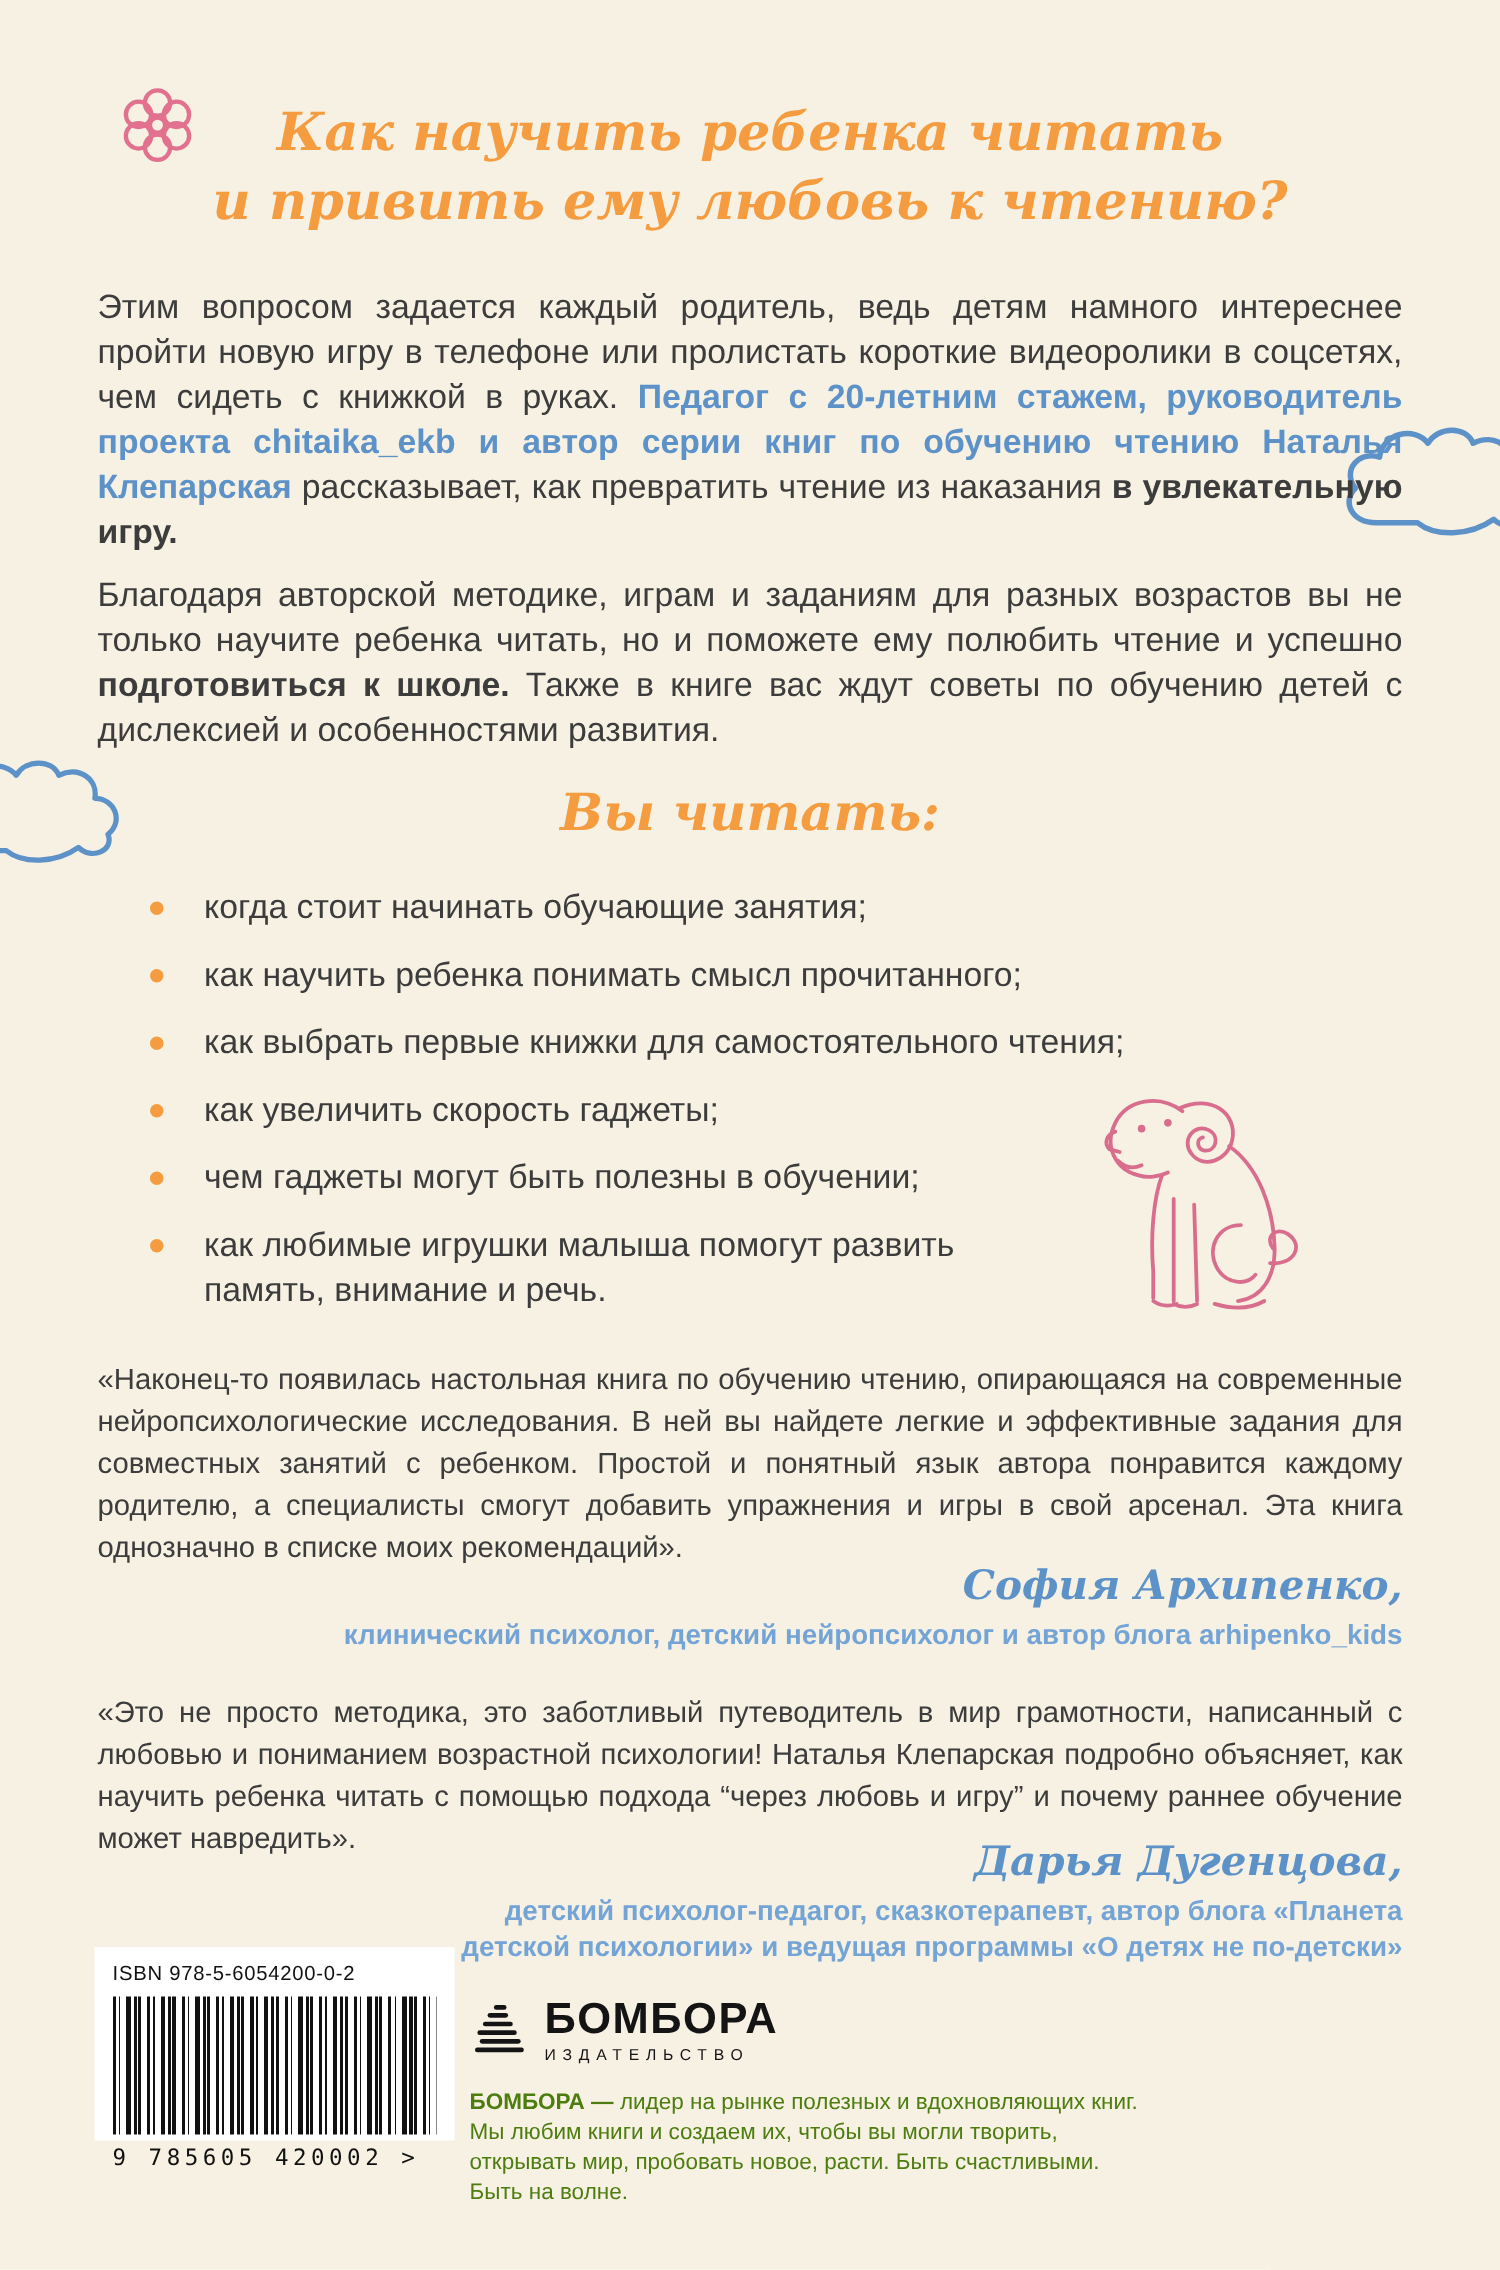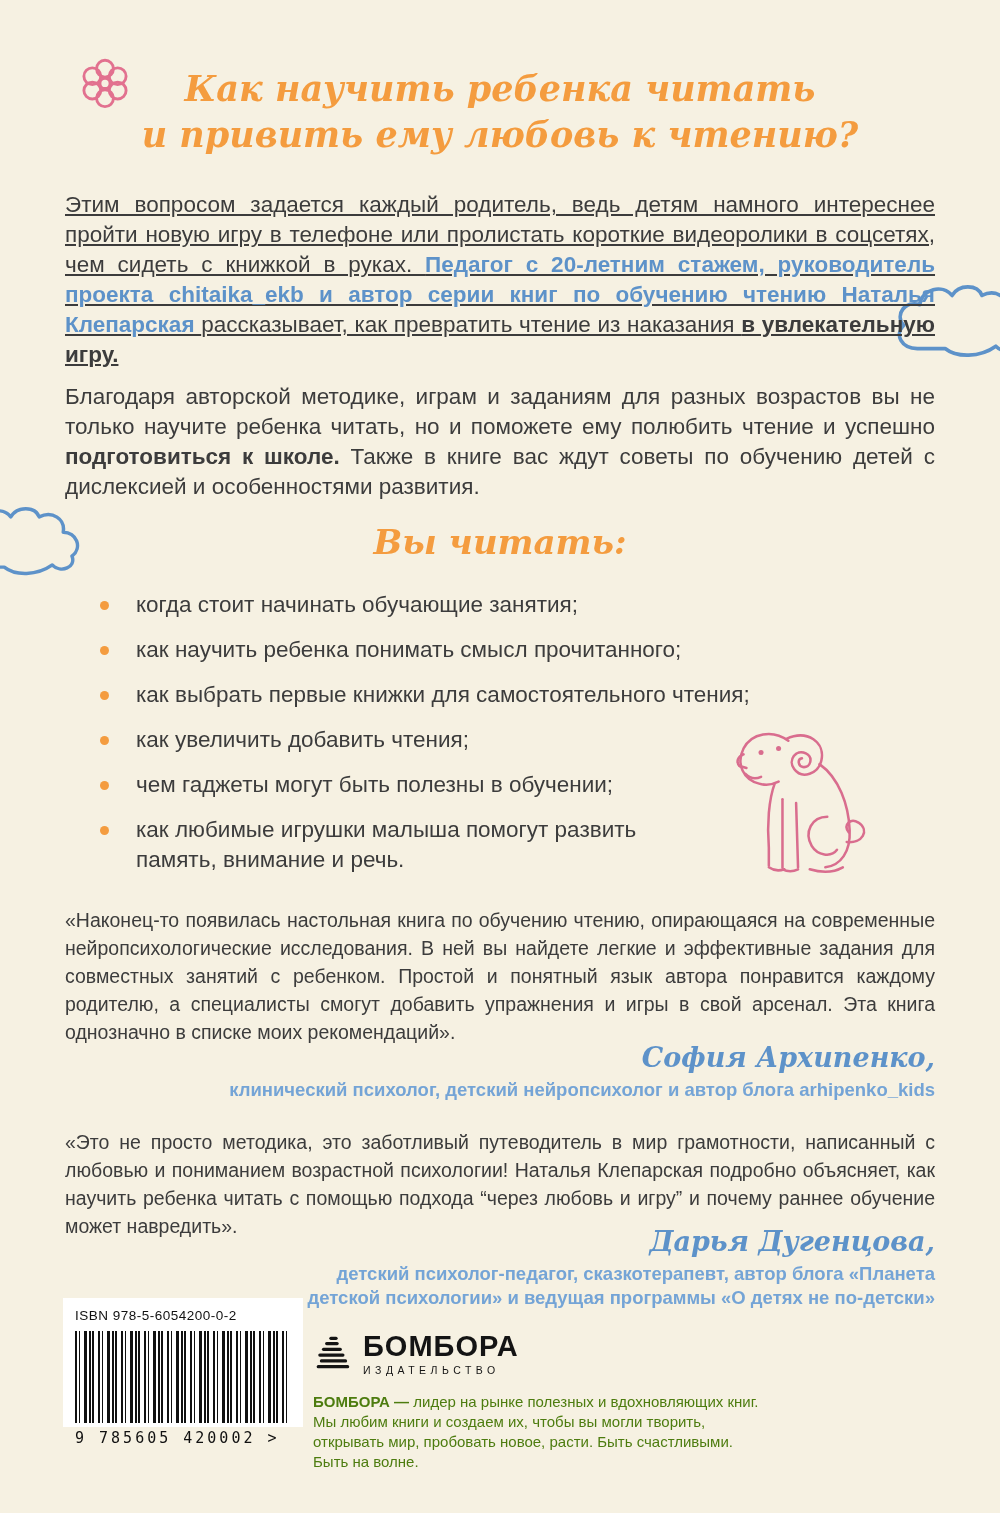--- a/index.html
+++ b/index.html
@@ -27,21 +27,21 @@
     font-style:italic; font-weight:bold;
     font-size:35px; line-height:46px;
     color:#f49c3f;
   }
 
   .para {
     left:65px; width:870px;
     font-size:22.5px; line-height:30px;
     text-align:justify; margin:0;
   }
-  .p1 { top:190px;text-decoration:underline; }
+  .p1 { top:190px; }
   .p2 { top:382px; }
   .blue-bold { color:#5d92c9; font-weight:bold; }
   .bold { font-weight:bold; }
 
   .learn-heading {
     left:0; right:0; top:522px;
     text-align:center;
     font-family:"DejaVu Serif", serif;
     font-style:italic; font-weight:bold;
     font-size:34px; color:#f49c3f;
@@ -187,21 +187,21 @@
     <li>
         <span class="dot"></span>
         <span>как научить ребенка понимать смысл прочитанного;</span>
       </li>
     <li>
         <span class="dot"></span>
         <span>как выбрать первые книжки для самостоятельного чтения;</span>
       </li>
     <li>
         <span class="dot"></span>
-        <span>как увеличить добавить чтения;</span>
+        <span>как увеличить скорость гаджеты;</span>
       </li>
     <li>
         <span class="dot"></span>
         <span>чем гаджеты могут быть полезны в обучении;</span>
       </li>
     <li>
         <span class="dot"></span>
         <span>как любимые игрушки малыша помогут развить память, внимание и речь.</span>
       </li>
   </ul>

